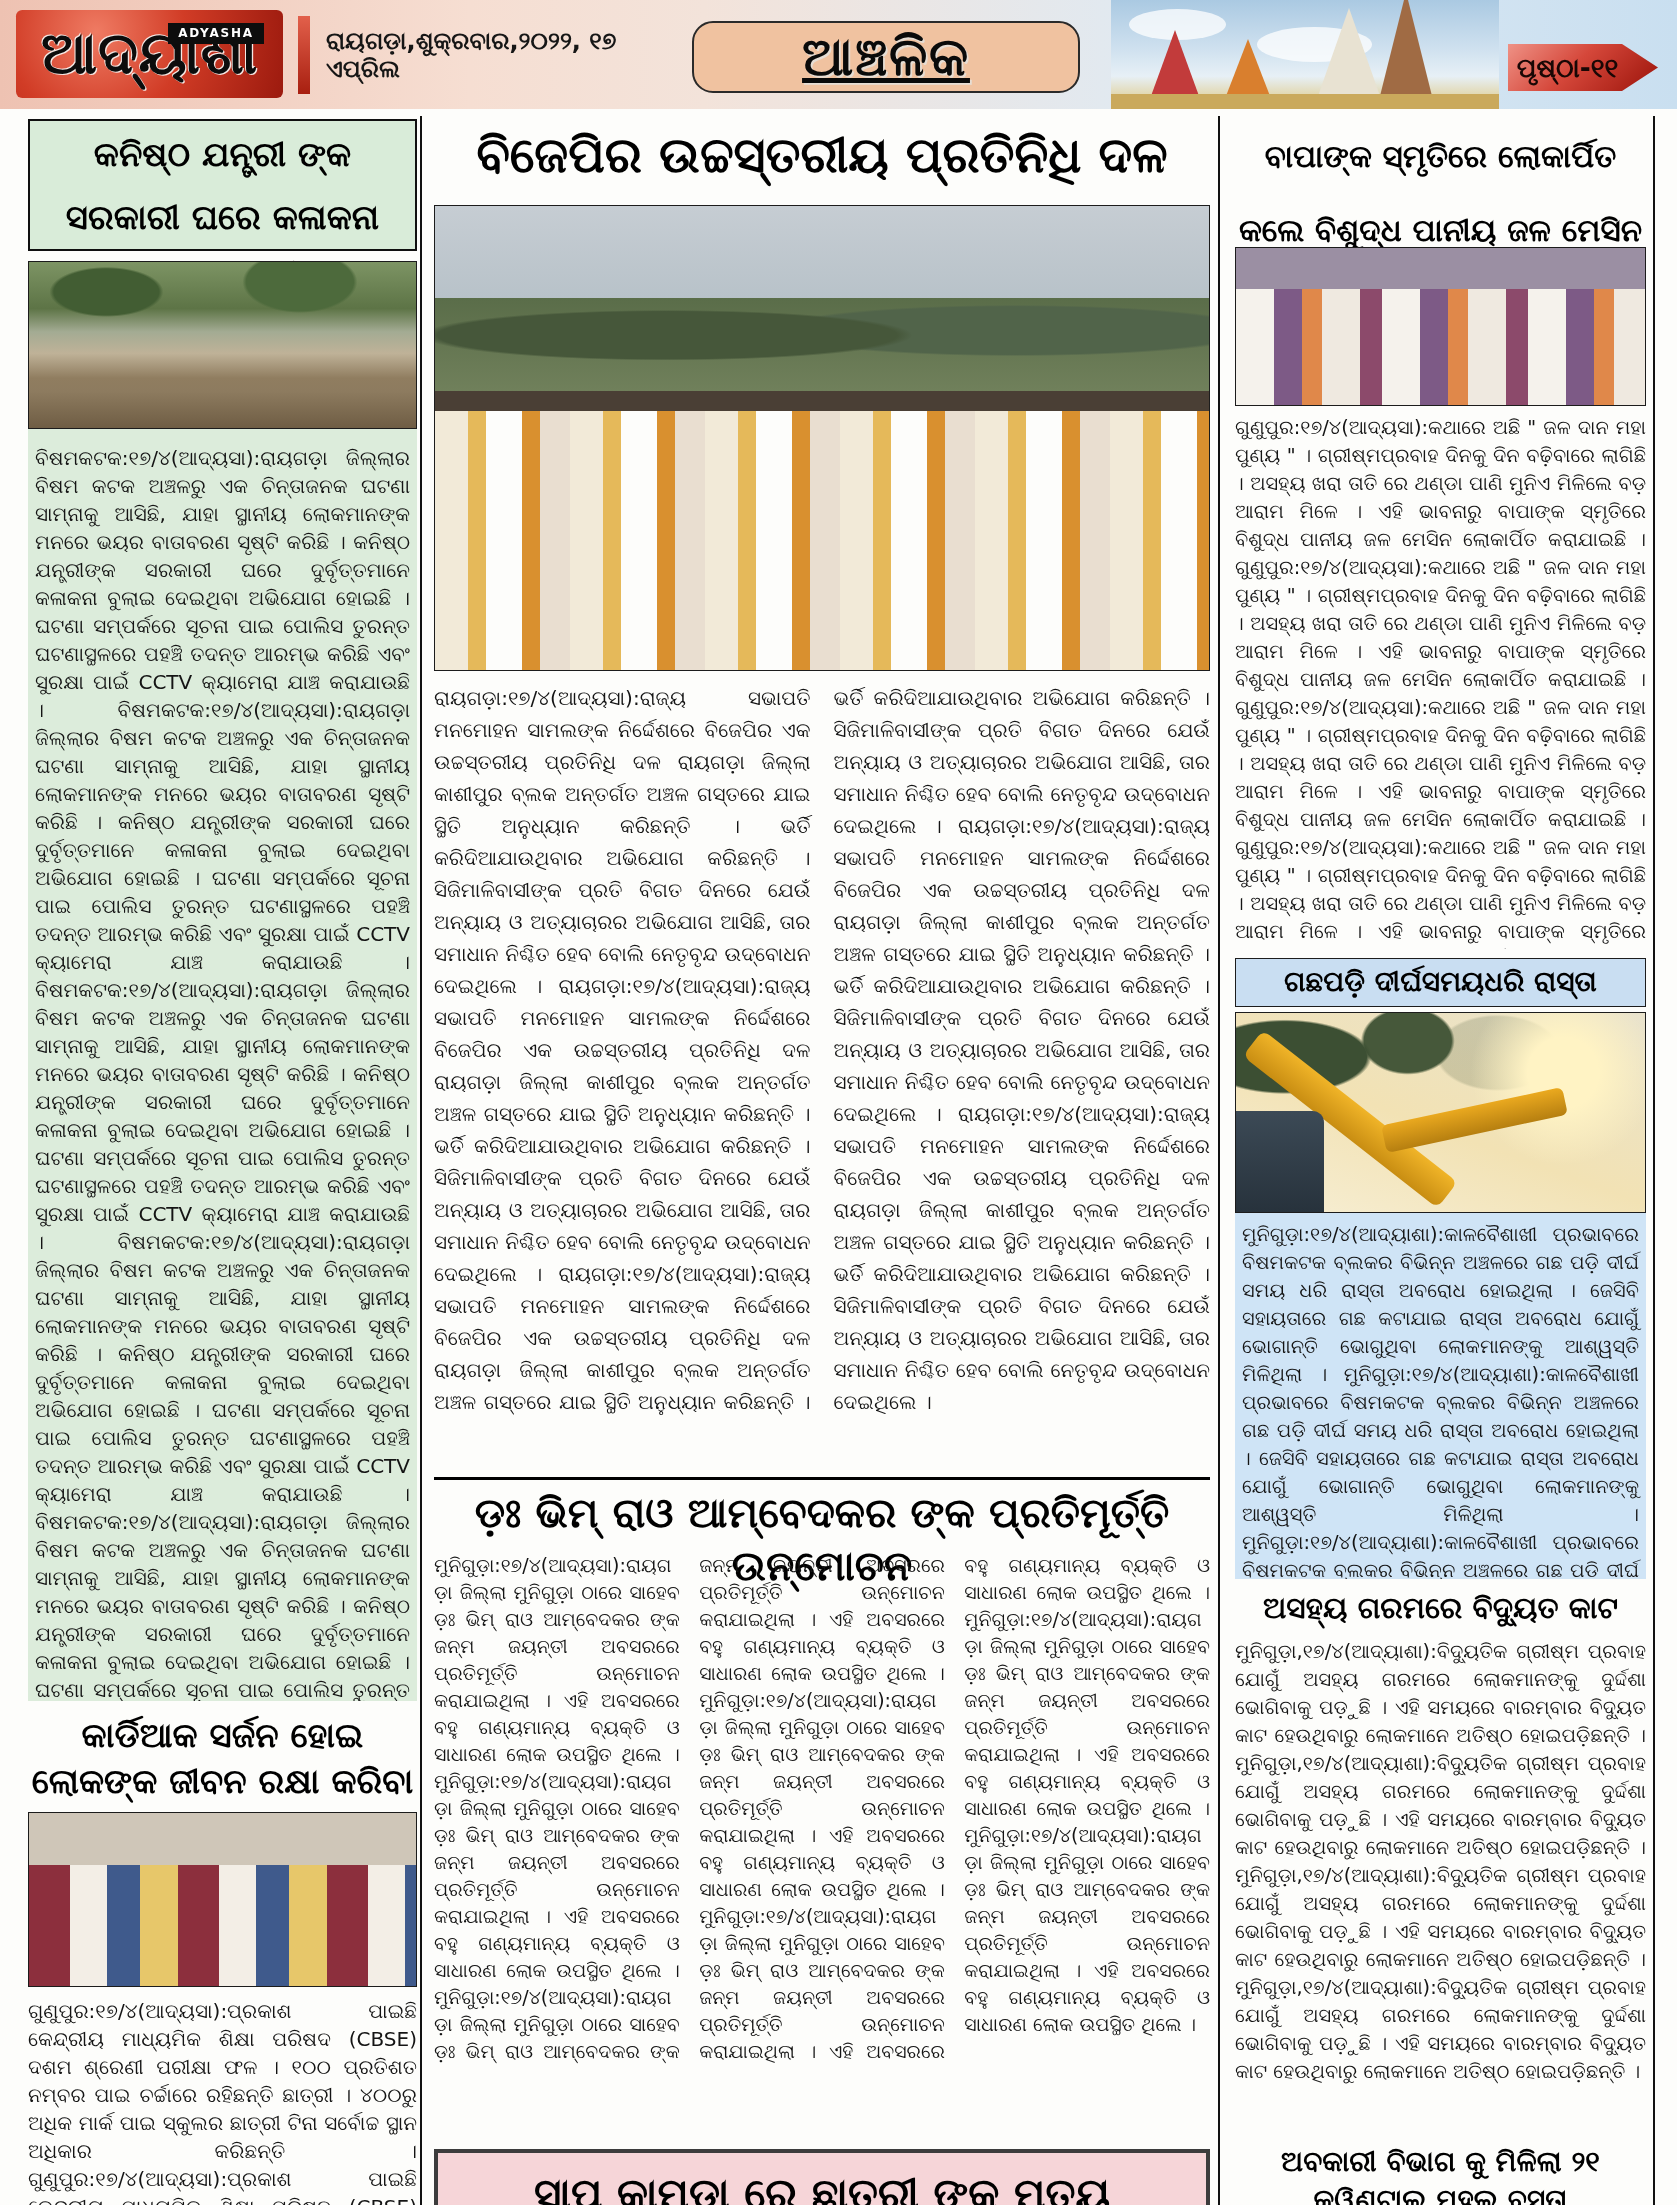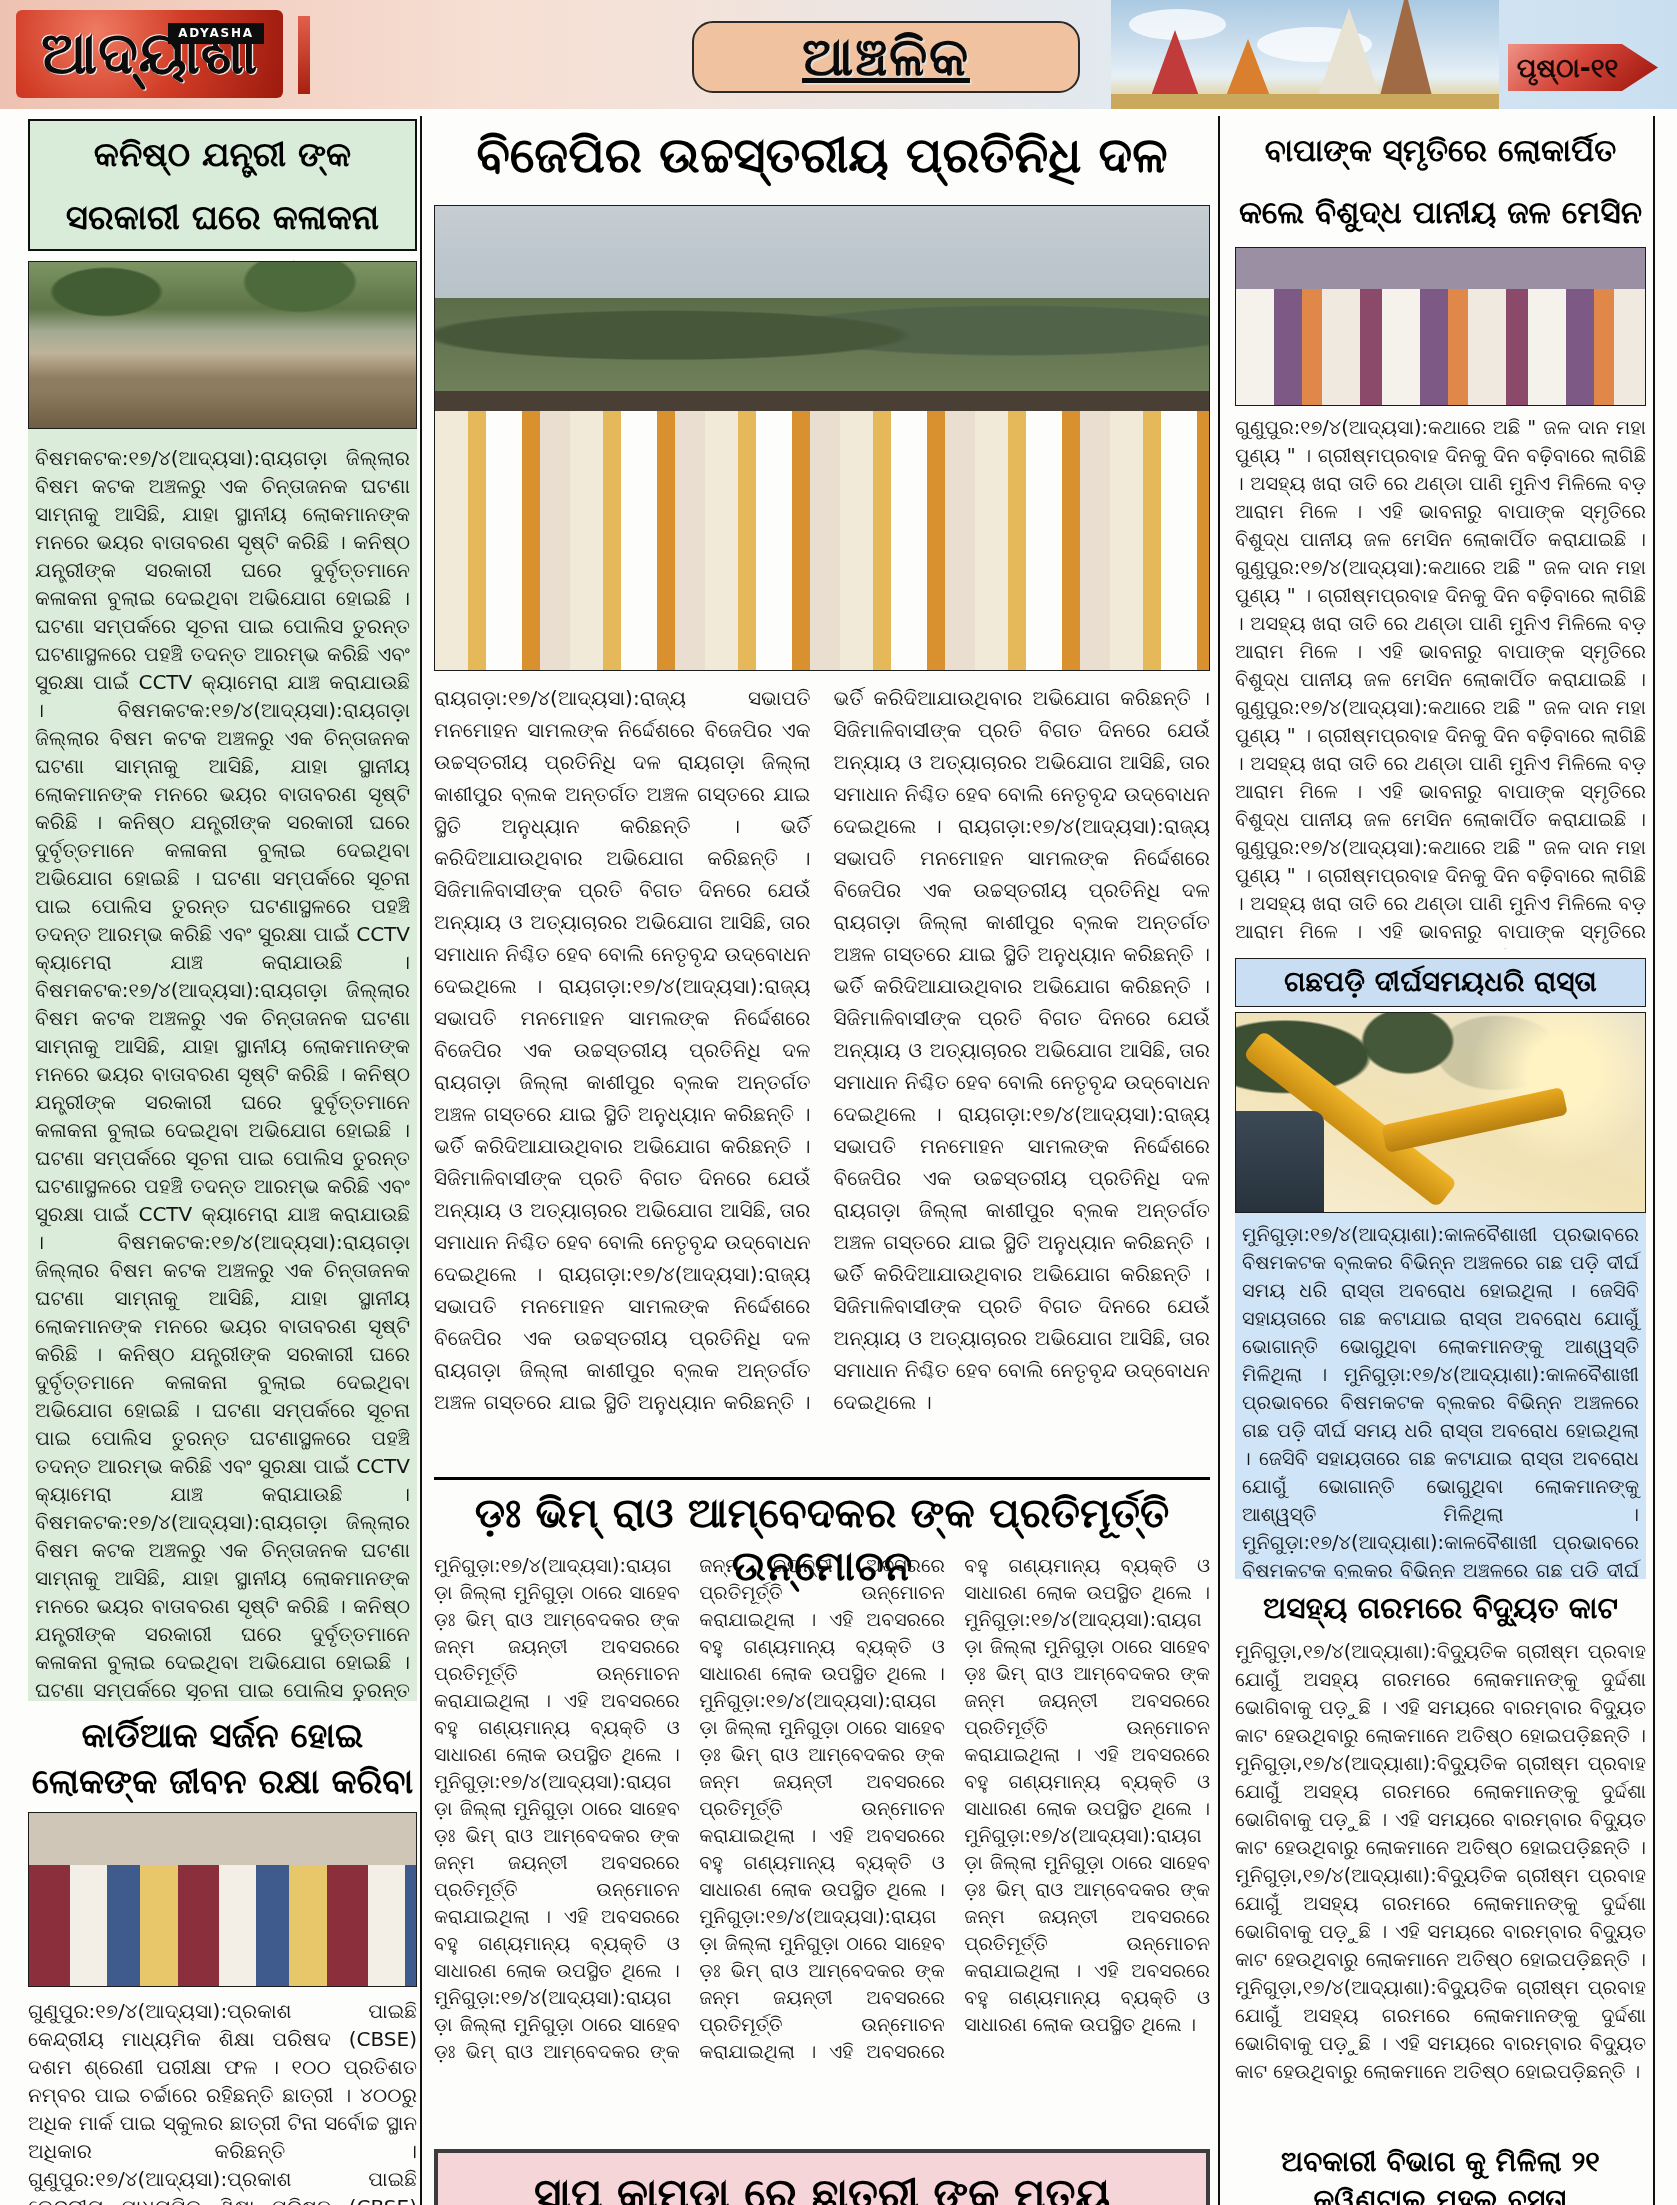--- a/index.html
+++ b/index.html
@@ -89,21 +89,21 @@
   .c-rule { margin-top:9.7px; height:3.1px; }
   .ch2 { margin-top:7px; height:54px; font-size:41px; line-height:53px; }
   .c-article2 { margin-top:11.5px; height:569px; column-count:3; column-gap:19.4px;
     font-size:19px; line-height:27px; }
   .pink-box { margin-top:28px; height:557px; background:#f6d5d8; border:4px solid #3c3c3c;
     padding:11.5px 15px; }
   .ch3 { height:61px; font-size:42px; line-height:57px; }
 
   
   #col-right { left:1235px; width:411px; }
-  .rh1 { height:124px; font-size:31px; line-height:62px; }
+  .rh1 { height:124px; font-size:31px; line-height:74px; }
   .photo-r1 { margin-top:4.4px; height:159px;
     background:
       linear-gradient(180deg,#9b8fa3 0 26%, transparent 26%),
       repeating-linear-gradient(90deg,#f5f2ec 0 38px,#7d5a86 38px 66px,#e0884a 66px 86px,#efe9e0 86px 124px,#8c4a6b 124px 146px);
     background-color:#b5a8ba; }
   .r-article1 { margin-top:8px; height:535px; font-size:19.4px; line-height:28px; }
   .rh2 { margin-top:8.8px; height:49px; background:#c9def2; border:1.8px solid #1d1d1d;
     font-size:28px; line-height:46px; }
   .photo-r2 { margin-top:4.4px; height:201px;
     background:
@@ -128,20 +128,21 @@
 <body>
 
 <div id="page">
 
   <div class="masthead">
     <div class="logo-box">
       <span class="logo-text">ଆଦ୍ୟାଶା</span>
       <span class="logo-badge">ADYASHA</span>
     </div>
     <div class="logo-stripe"></div>
+    <div class="dateline">ରାୟଗଡ଼ା,ଶୁକ୍ରବାର,୨୦୨୨, ୧୭ ଏପ୍ରିଲ</div>
     <div class="title-box">
       <span class="title-text">ଆଞ୍ଚଳିକ</span>
     </div>
     <div class="temple-art">
       <span class="cloud" style="left:17.6px;top:8.8px;width:97px;height:31px;"></span>
       <span class="cloud" style="left:146px;top:26.5px;width:115px;height:35px;"></span>
       <span class="spire sp1"></span>
       <span class="spire sp2"></span>
       <span class="spire sp3"></span>
       <span class="spire sp4"></span>

